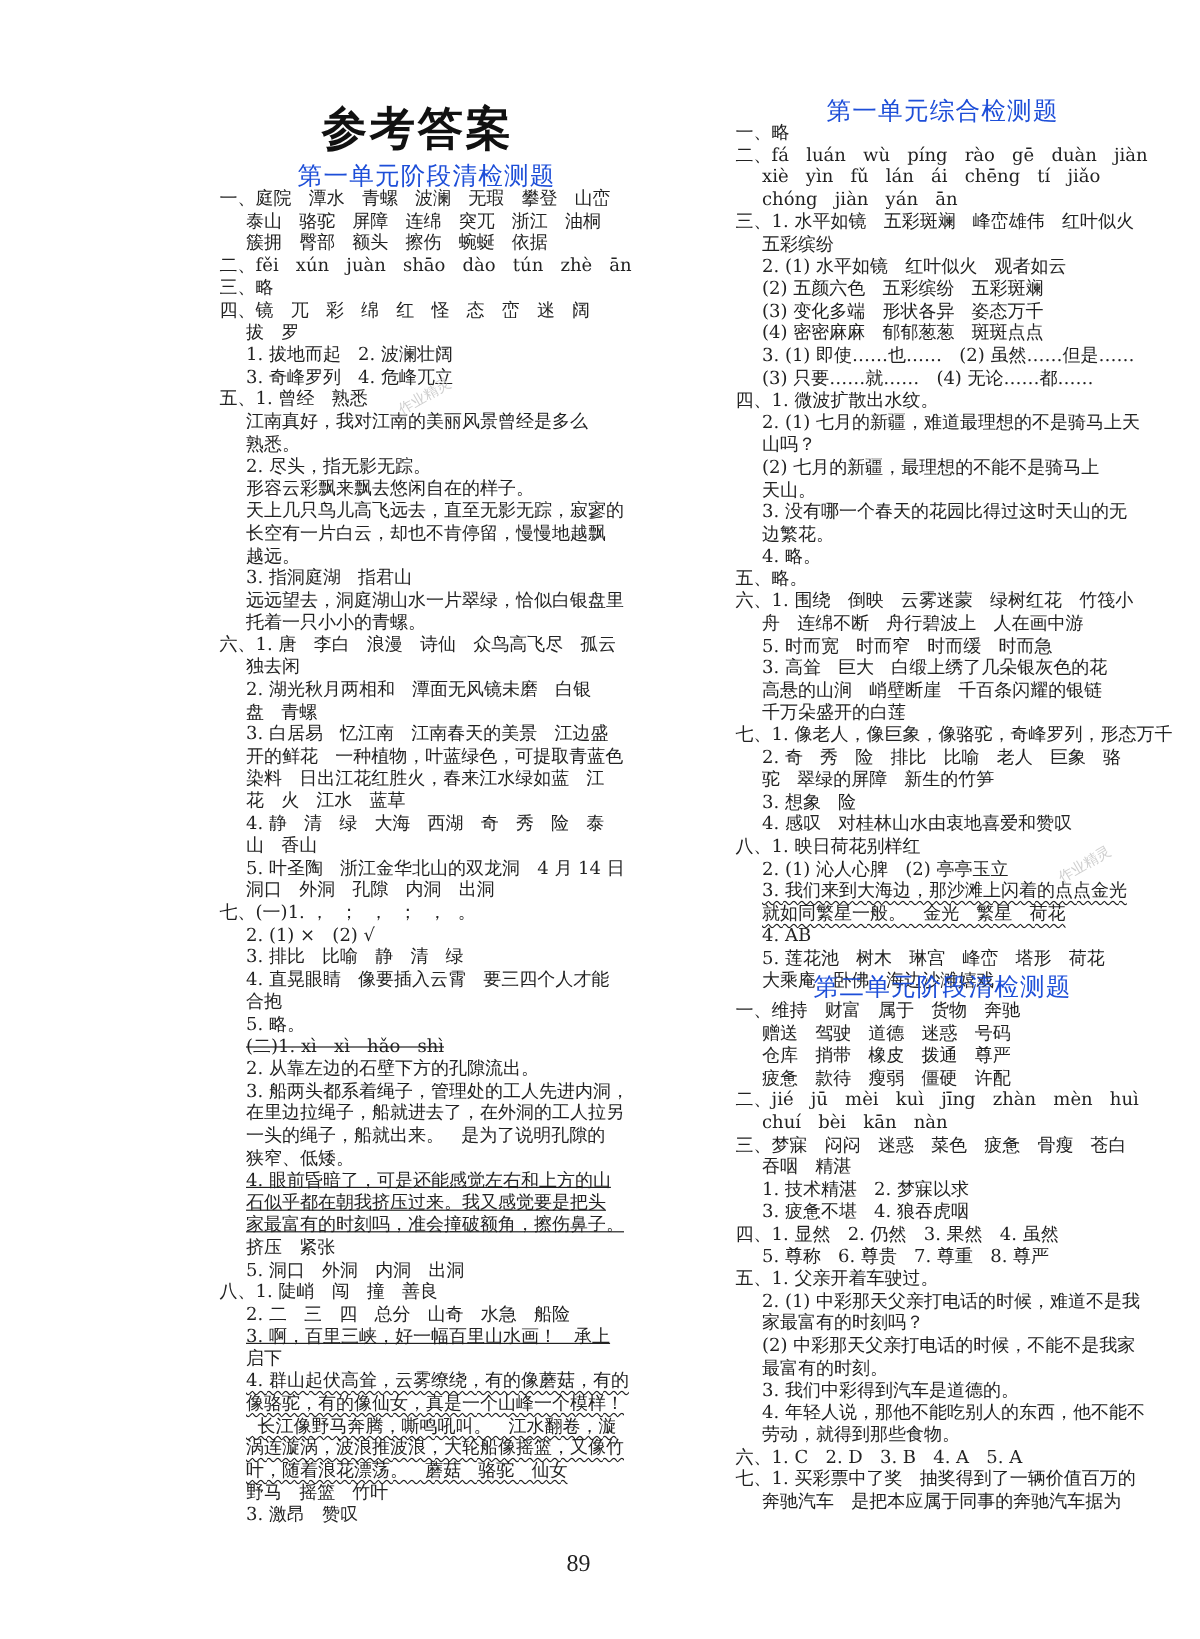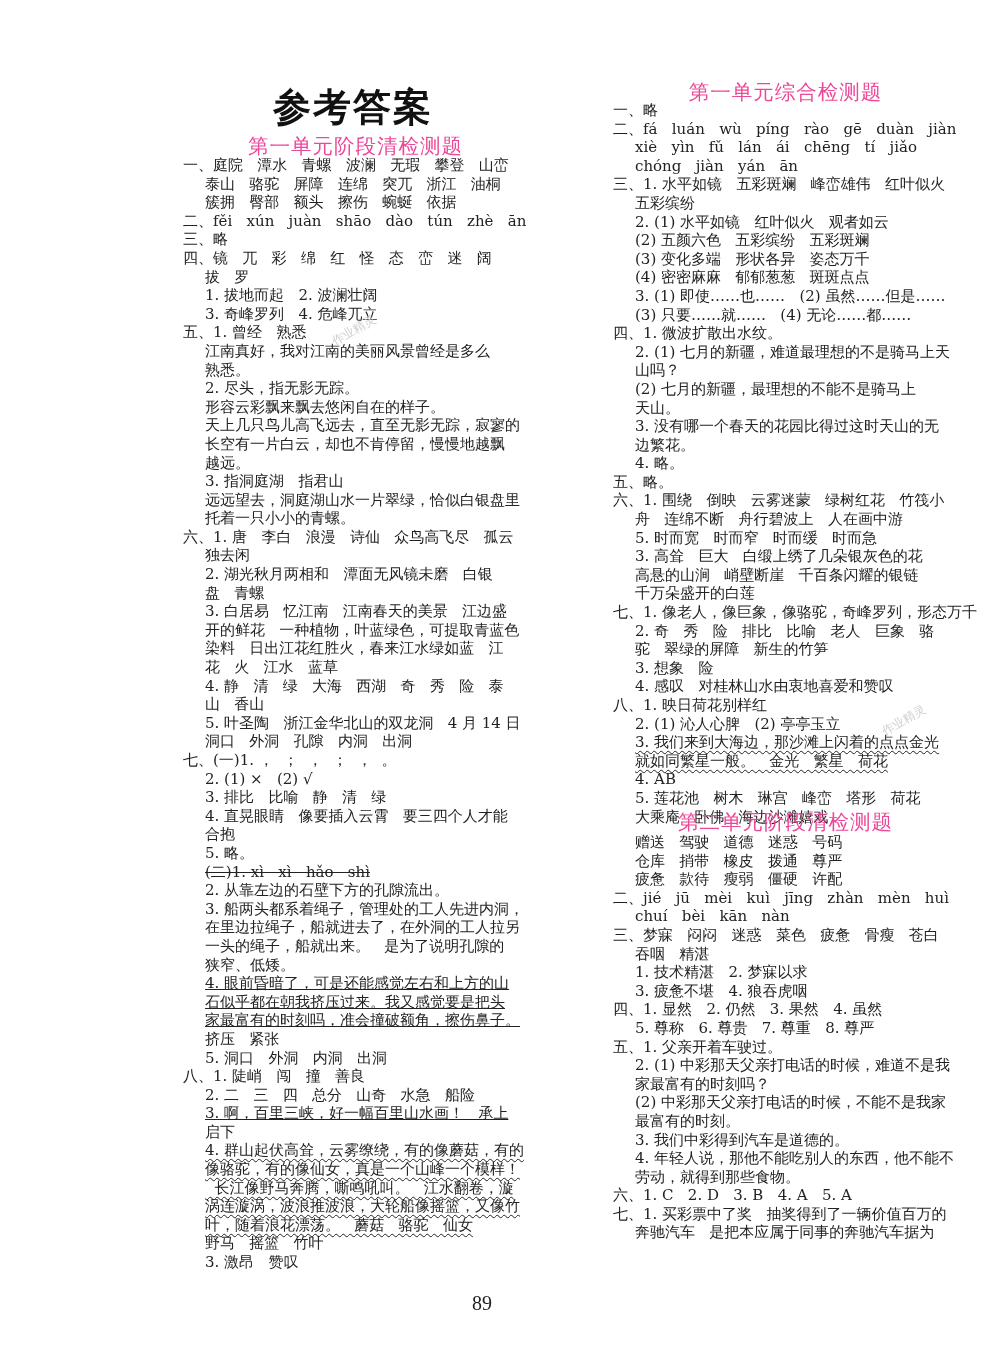--- a/index.html
+++ b/index.html
@@ -1,25 +1,25 @@
 <!DOCTYPE html>
 <html><head>
 <meta charset="utf-8">
 <style>
   html, body { margin: 0; padding: 0; background: #ffffff; }
   body { width: 1000px; height: 1366px; position: relative; overflow: hidden;
          font-family: "DejaVu Serif", "Liberation Serif", serif; color: #222; }
   .col { position: absolute; top: 0; }
   .col-left { left: 183px; width: 345px; }
   .col-right { left: 613px; width: 345px; }
-  .main-title { position: absolute; left: 268px; top: 82px; width: 170px; text-align: center;
+  .main-title { position: absolute; left: 268px; top: 82px; width: 170px; 
                 font-size: 38px; font-weight: bold; letter-spacing: 2px; color: #111;
                 font-family: "DejaVu Serif", serif; }
   .sec-title { font-family: "DejaVu Sans", "Liberation Sans", sans-serif; font-size: 20.5px;
-               color: #ec4899; text-align: center; letter-spacing: 1px; }
+               color: #1d4ed8; text-align: center; letter-spacing: 1px; }
   .line { font-size: 15px; line-height: 18.6px; white-space: pre; height: 18.6px; }
   .ind { padding-left: 22px; }
   .u { text-decoration: underline; }
   .w { text-decoration: underline wavy; text-decoration-thickness: 1px; text-underline-offset: 3px; }
   .strike { text-decoration: line-through; }
   .page-num { position: absolute; left: 472px; top: 1268px; font-size: 20px; font-weight: normal;
               font-family: "Liberation Serif", serif; margin-top: 24px; }
   .watermark { position: absolute; color: #cfcfcf; font-size: 12px; transform: rotate(-30deg);
                font-family: "DejaVu Sans", sans-serif; }
 </style>
@@ -132,20 +132,21 @@
       <div class="line"><span>八、1. 映日荷花别样红</span></div>
       <div class="line ind"><span>2. (1) 沁人心脾   (2) 亭亭玉立</span></div>
       <div class="line ind"><span class="w">3. 我们来到大海边，那沙滩上闪着的点点金光</span></div>
       <div class="line ind"><span class="w">就如同繁星一般。   金光   繁星   荷花</span></div>
       <div class="line ind"><span>4. AB</span></div>
       <div class="line ind"><span>5. 莲花池   树木   琳宫   峰峦   塔形   荷花</span></div>
       <div class="line ind"><span>大乘庵   卧佛   海边沙滩嬉戏</span></div>
     </div>
   <div class="sec-title" style="position:absolute; top:808px; left:0; width:345px;">第二单元阶段清检测题</div>
   <div style="position:absolute; top:833px; left:0; width:345px;">
+      <div class="line"><span>一、维持   财富   属于   货物   奔驰</span></div>
       <div class="line ind"><span>赠送   驾驶   道德   迷惑   号码</span></div>
       <div class="line ind"><span>仓库   捎带   橡皮   拨通   尊严</span></div>
       <div class="line ind"><span>疲惫   款待   瘦弱   僵硬   许配</span></div>
       <div class="line"><span>二、jié   jū   mèi   kuì   jīng   zhàn   mèn   huì</span></div>
       <div class="line ind"><span>chuí   bèi   kān   nàn</span></div>
       <div class="line"><span>三、梦寐   闷闷   迷惑   菜色   疲惫   骨瘦   苍白</span></div>
       <div class="line ind"><span>吞咽   精湛</span></div>
       <div class="line ind"><span>1. 技术精湛   2. 梦寐以求</span></div>
       <div class="line ind"><span>3. 疲惫不堪   4. 狼吞虎咽</span></div>
       <div class="line"><span>四、1. 显然   2. 仍然   3. 果然   4. 虽然</span></div>

